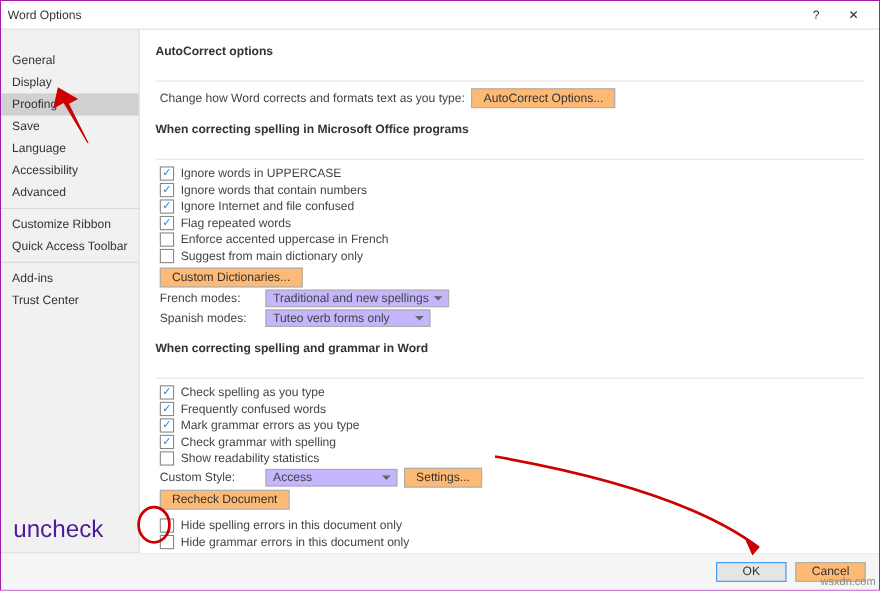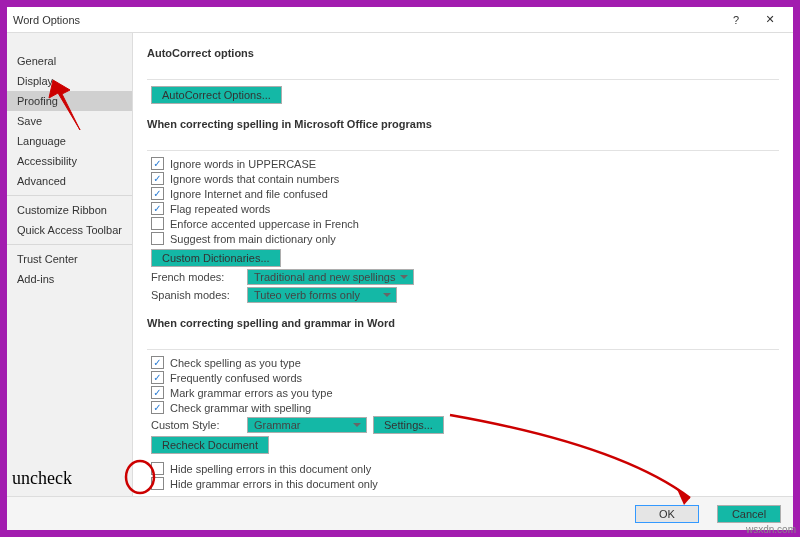--- a/index.html
+++ b/index.html
@@ -1,41 +1,41 @@
 <!DOCTYPE html>
 <html><head>
   <meta charset="utf-8">
   <style>
     * { box-sizing: border-box; margin: 0; padding: 0; font-family: "Segoe UI", Tahoma, sans-serif; font-size: 11px; }
     body { background: #fff; width: 800px; height: 537px; overflow: hidden; position: relative; }
-    .window { width: 800px; height: 537px; border: 7px solid #a21caf; background: #fff; display: flex; flex-direction: column; }
+    .window { width: 800px; height: 537px; border: 1px solid #a21caf; background: #fff; display: flex; flex-direction: column; }
     .titlebar { height: 26px; background: #fff; border-bottom: 1px solid #ddd; display: flex; align-items: center; padding: 0 6px; }
     .titlebar .title { flex: 1; color: #333; }
     .titlebar .ctl { width: 34px; height: 22px; display: flex; align-items: center; justify-content: center; color: #333; }
     .body { flex: 1; display: flex; overflow: hidden; }
     .sidebar { width: 126px; background: #f1f1f1; border-right: 1px solid #ddd; padding-top: 18px; }
     .sidebar .item { padding: 4px 10px; color: #333; cursor: default; }
     .sidebar .item.sel { background: #d0d0d0; }
     .sidebar .sep { border-top: 1px solid #d8d8d8; margin: 4px 0; }
     .main { flex: 1; background: #fff; overflow-y: auto; padding: 8px 14px 0 14px; color: #444; }
     .group-title { font-weight: 600; color: #333; padding: 6px 0 20px 0; border-bottom: 1px solid #e2e2e2; margin-bottom: 6px; }
     .row { display: flex; align-items: center; margin: 2px 0 2px 4px; gap: 6px; }
     .row label { color: #444; }
     .cb { width: 13px; height: 13px; border: 1px solid #888; display: inline-flex; align-items: center; justify-content: center; background: #fff; }
     .cb.on::after { content: "✓"; color: #2b7cd3; font-size: 10px; line-height: 10px; }
-    .btn { border: 1px solid #adadad; background: #14b8a6; padding: 2px 10px; color: #333; cursor: default; }
-    .dd { border: 1px solid #adadad; background: #14b8a6; padding: 1px 18px 1px 6px; position: relative; min-width: 150px; display: inline-block; }
+    .btn { border: 1px solid #adadad; background: #fdba74; padding: 2px 10px; color: #333; cursor: default; }
+    .dd { border: 1px solid #adadad; background: #c4b5fd; padding: 1px 18px 1px 6px; position: relative; min-width: 150px; display: inline-block; }
     .dd::after { content: ""; position: absolute; right: 5px; top: 50%; margin-top: -2px; border: 4px solid transparent; border-top-color: #666; }
     .lab { display: inline-block; width: 90px; }
     .blk { margin-bottom: 8px; }
-    .footer { height: 34px; border-top: 1px solid #ddd; display: flex; justify-content: flex-end; align-items: center; padding: 0 12px; gap: 18px; background: #f5f5f5; }
+    .footer { height: 34px; border-top: 1px solid #ddd; display: flex; justify-content: flex-end; align-items: center; padding: 0 12px; gap: 8px; background: #f5f5f5; }
     .footer .btn { min-width: 64px; text-align: center; }
     
     .ann { position: absolute; pointer-events: none; }
-    .ann.txt { color: #000000; font-family: Liberation Serif, serif; font-size: 18px; }
+    .ann.txt { color: #4c1d95; font-family: Liberation Sans, sans-serif; font-size: 22px; }
     .wm { position: absolute; right: 4px; bottom: 2px; font-size: 10px; color: #888; }
     .doc-icn { width: 13px; height: 13px; background: #fff; border: 1px solid #5b8dd6; display: inline-block; position: relative; }
     .doc-icn::before { content:""; position:absolute; left:2px; top:2px; right:2px; height:2px; background:#5b8dd6; box-shadow:0 3px 0 #5b8dd6,0 6px 0 #5b8dd6;}
   </style>
 </head>
 <body>
 
 <div class="window">
   <div class="titlebar">
     <span class="title">Word Options</span>
@@ -48,28 +48,29 @@
       <div class="item">Display</div>
       <div class="item sel">Proofing</div>
       <div class="item">Save</div>
       <div class="item">Language</div>
       <div class="item">Accessibility</div>
       <div class="item">Advanced</div>
       <div class="sep"></div>
       <div class="item">Customize Ribbon</div>
       <div class="item">Quick Access Toolbar</div>
       <div class="sep"></div>
+      <div class="item">Add-ins</div>
       <div class="item">Trust Center</div>
-      <div class="item">Add-ins</div>
     </div>
     <div class="main">
 
       <div class="blk">
         <div class="group-title">AutoCorrect options</div>
         <div class="row">
+          <span>Change how Word corrects and formats text as you type:</span>
           <button class="btn">AutoCorrect Options...</button>
         </div>
       </div>
 
       <div class="blk">
         <div class="group-title">When correcting spelling in Microsoft Office programs</div>
         <div class="row">
             <span class="cb on"></span>
             <label>Ignore words in UPPERCASE</label>
           </div>
@@ -118,22 +119,26 @@
           </div>
         <div class="row">
             <span class="cb on"></span>
             <label>Mark grammar errors as you type</label>
           </div>
         <div class="row">
             <span class="cb on"></span>
             <label>Check grammar with spelling</label>
           </div>
         <div class="row">
+            <span class="cb"></span>
+            <label>Show readability statistics</label>
+          </div>
+        <div class="row">
             <span class="lab">Custom Style:</span>
-            <span class="dd" style="min-width:120px">Grammar</span>
+            <span class="dd" style="min-width:120px">Access</span>
             <button class="btn">Settings...</button>
           </div>
         <div class="row" style="margin-top:0">
             <button class="btn">Recheck Document</button>
           </div>
       </div>
 
       <div class="blk">
         <div class="row">
             <span class="cb"></span>

